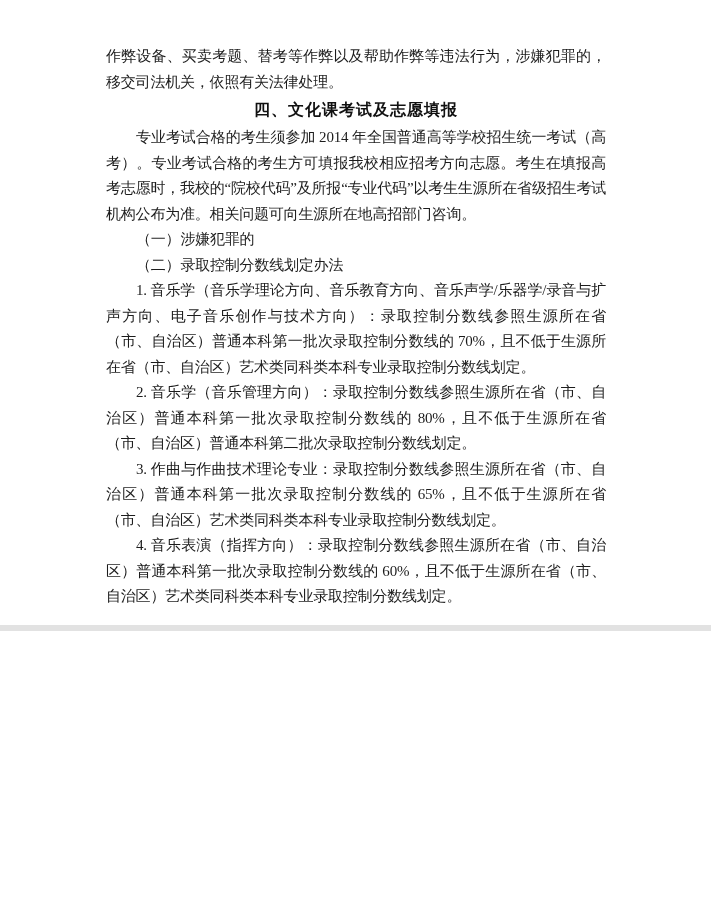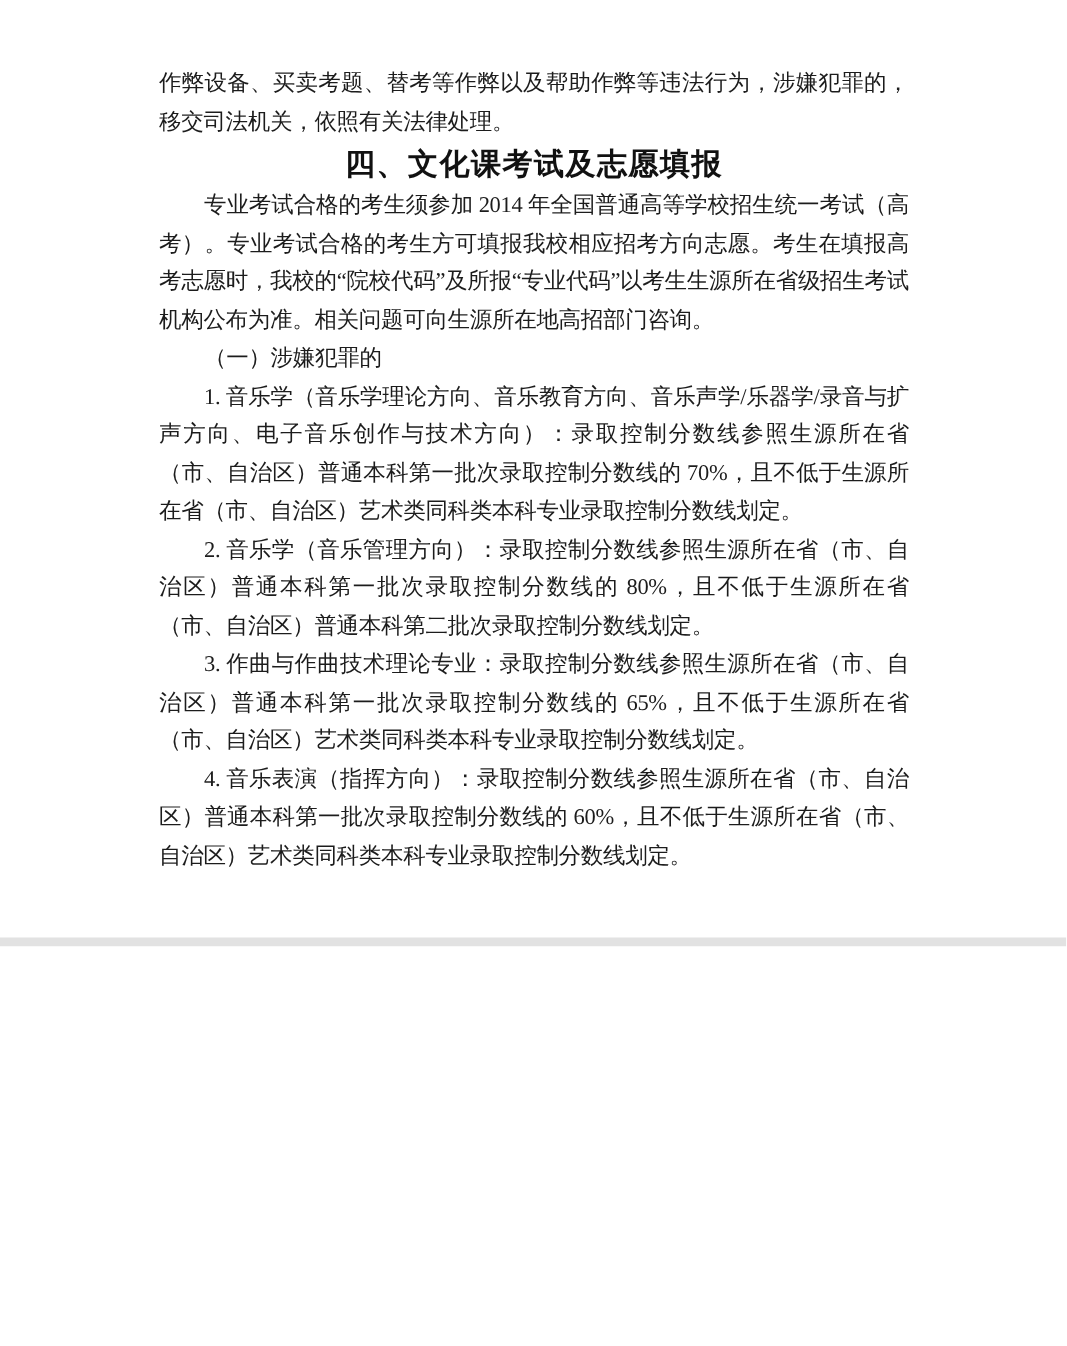--- a/index.html
+++ b/index.html
@@ -33,21 +33,21 @@
     margin: 0;
   }
   p.para {
     text-indent: 2em;
   }
   p.para-continuation {
     text-indent: 0;
   }
   h2.doc-heading {
     margin: 0;
-    font-size: 20px;
+    font-size: 16px;
     line-height: 30px;
     font-weight: bold;
     text-align: center;
     color: #111111;
     letter-spacing: 1px;
     text-indent: 0;
   }
   .h-section4 { margin-top: 36px; }
   .p-culture  { margin-top: 29px; }
   .h-section5 { margin-top: 18px; }
@@ -71,20 +71,21 @@
     <p class="para-continuation">作弊设备、买卖考题、替考等作弊以及帮助作弊等违法行为，涉嫌犯罪的，移交司法机关，依照有关法律处理。</p>
 
     <h2 class="doc-heading h-section4">四、文化课考试及志愿填报</h2>
 
     <p class="para p-culture">专业考试合格的考生须参加 2014 年全国普通高等学校招生统一考试（高考）。专业考试合格的考生方可填报我校相应招考方向志愿。考生在填报高考志愿时，我校的“院校代码”及所报“专业代码”以考生生源所在省级招生考试机构公布为准。相关问题可向生源所在地高招部门咨询。</p>
 
 
     <p class="para sub-1">（一）涉嫌犯罪的</p>
 
 
+    <p class="para sub-2">（二）录取控制分数线划定办法</p>
 
     <p class="para">1. 音乐学（音乐学理论方向、音乐教育方向、音乐声学/乐器学/录音与扩声方向、电子音乐创作与技术方向）：录取控制分数线参照生源所在省（市、自治区）普通本科第一批次录取控制分数线的 70%，且不低于生源所在省（市、自治区）艺术类同科类本科专业录取控制分数线划定。</p>
 
     <p class="para">2. 音乐学（音乐管理方向）：录取控制分数线参照生源所在省（市、自治区）普通本科第一批次录取控制分数线的 80%，且不低于生源所在省（市、自治区）普通本科第二批次录取控制分数线划定。</p>
 
     <p class="para">3. 作曲与作曲技术理论专业：录取控制分数线参照生源所在省（市、自治区）普通本科第一批次录取控制分数线的 65%，且不低于生源所在省（市、自治区）艺术类同科类本科专业录取控制分数线划定。</p>
 
     <p class="para">4. 音乐表演（指挥方向）：录取控制分数线参照生源所在省（市、自治区）普通本科第一批次录取控制分数线的 60%，且不低于生源所在省（市、自治区）艺术类同科类本科专业录取控制分数线划定。</p>
 
   </div>

